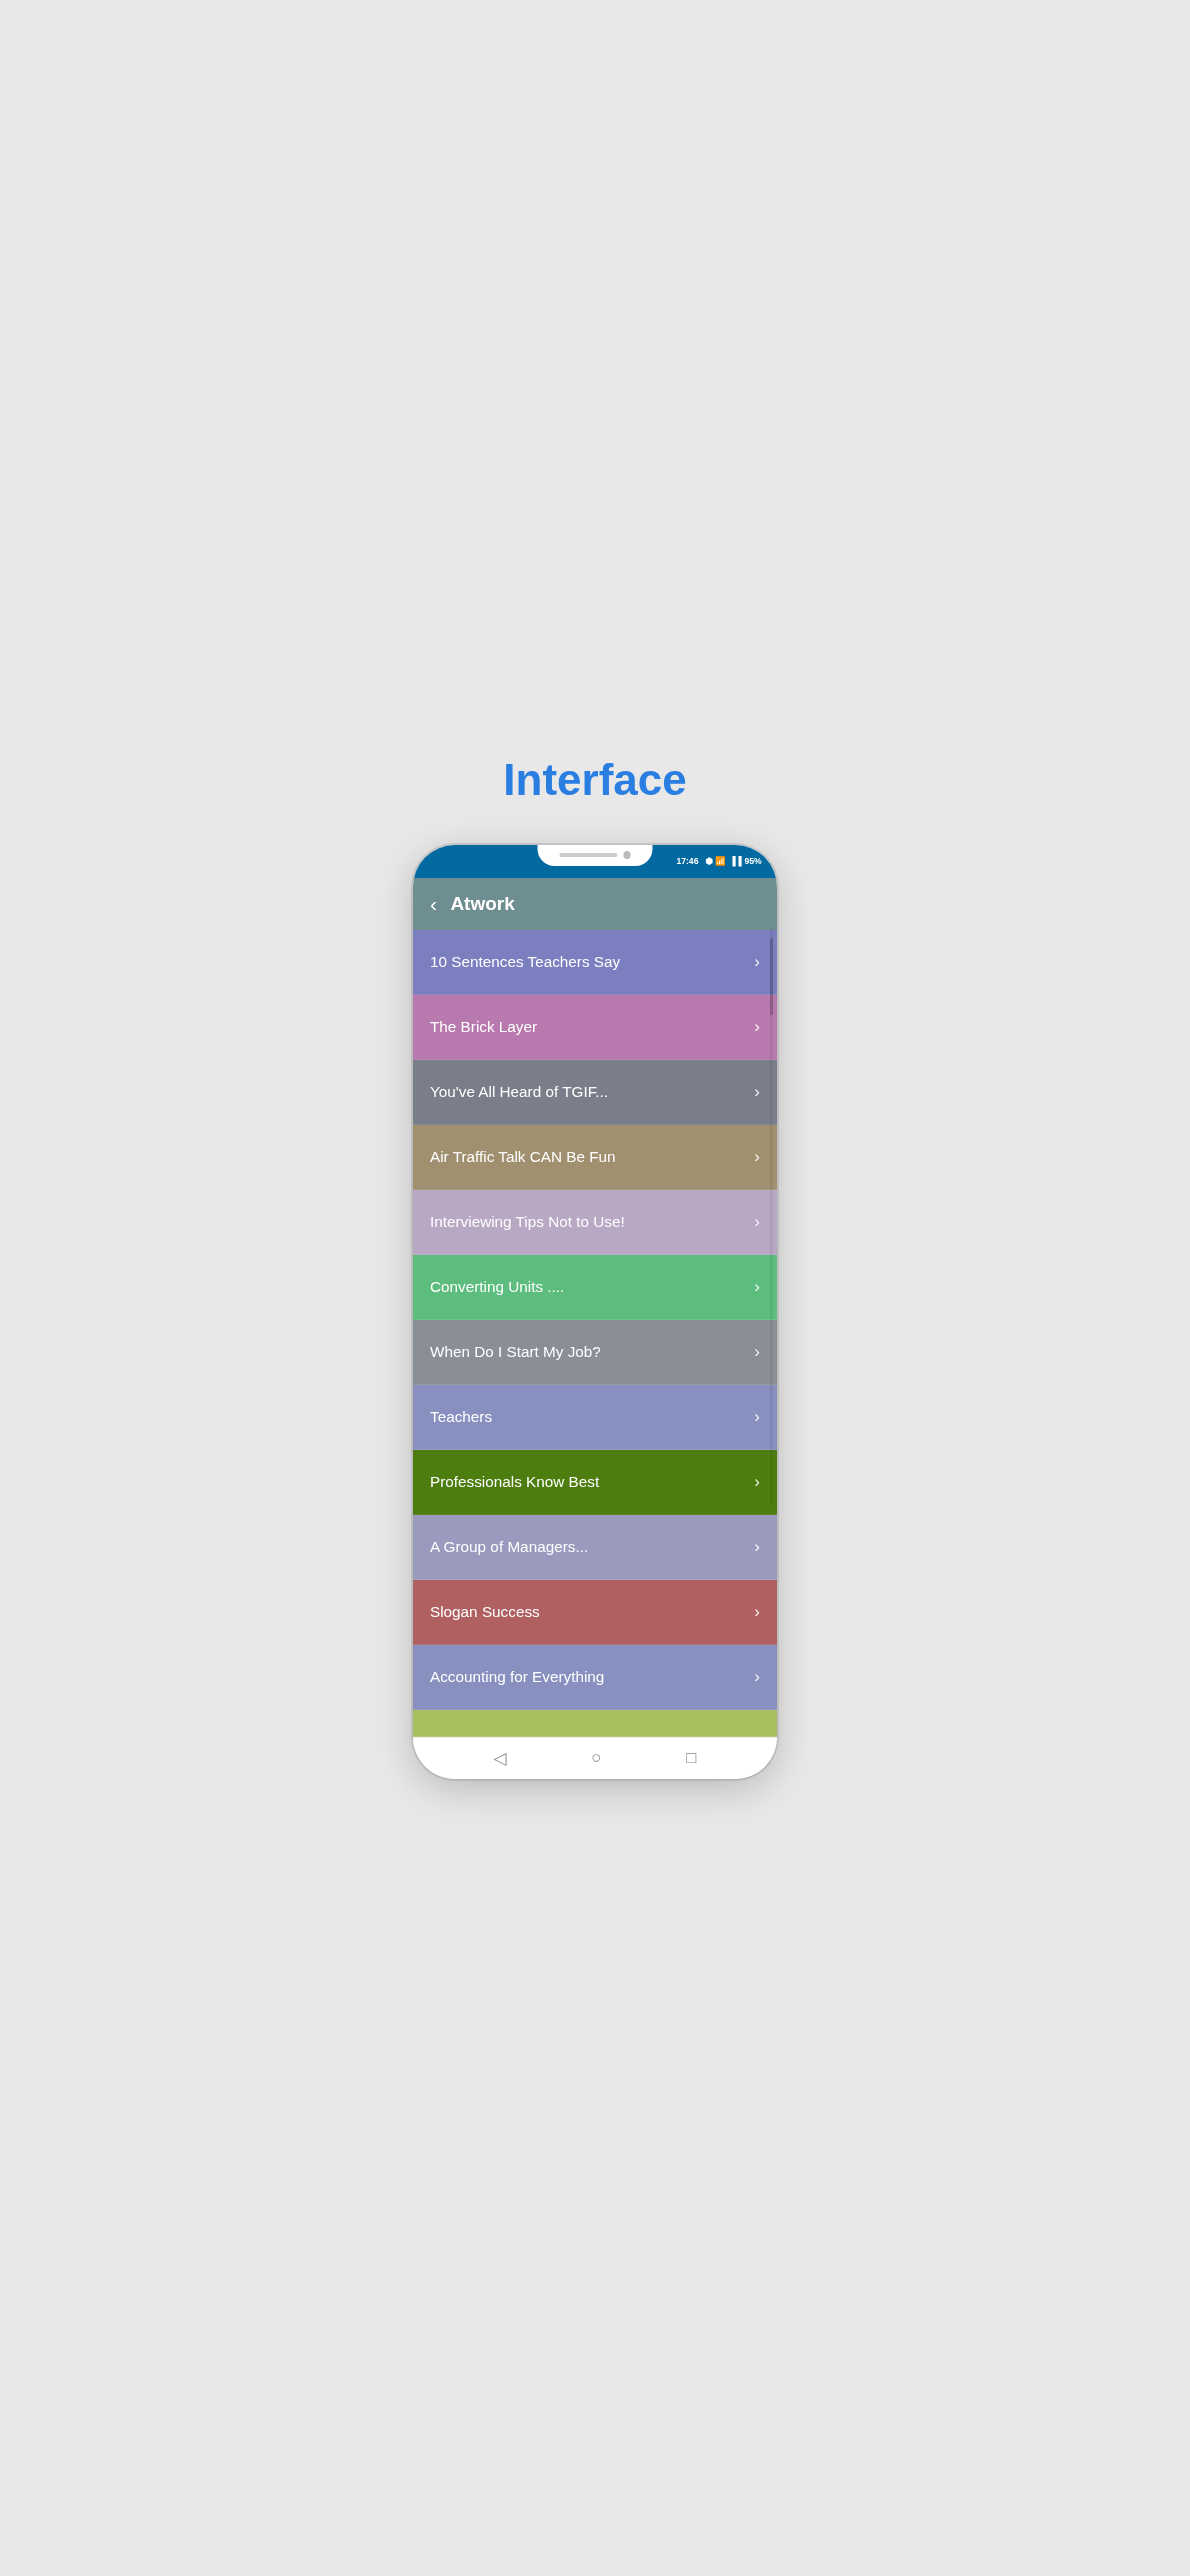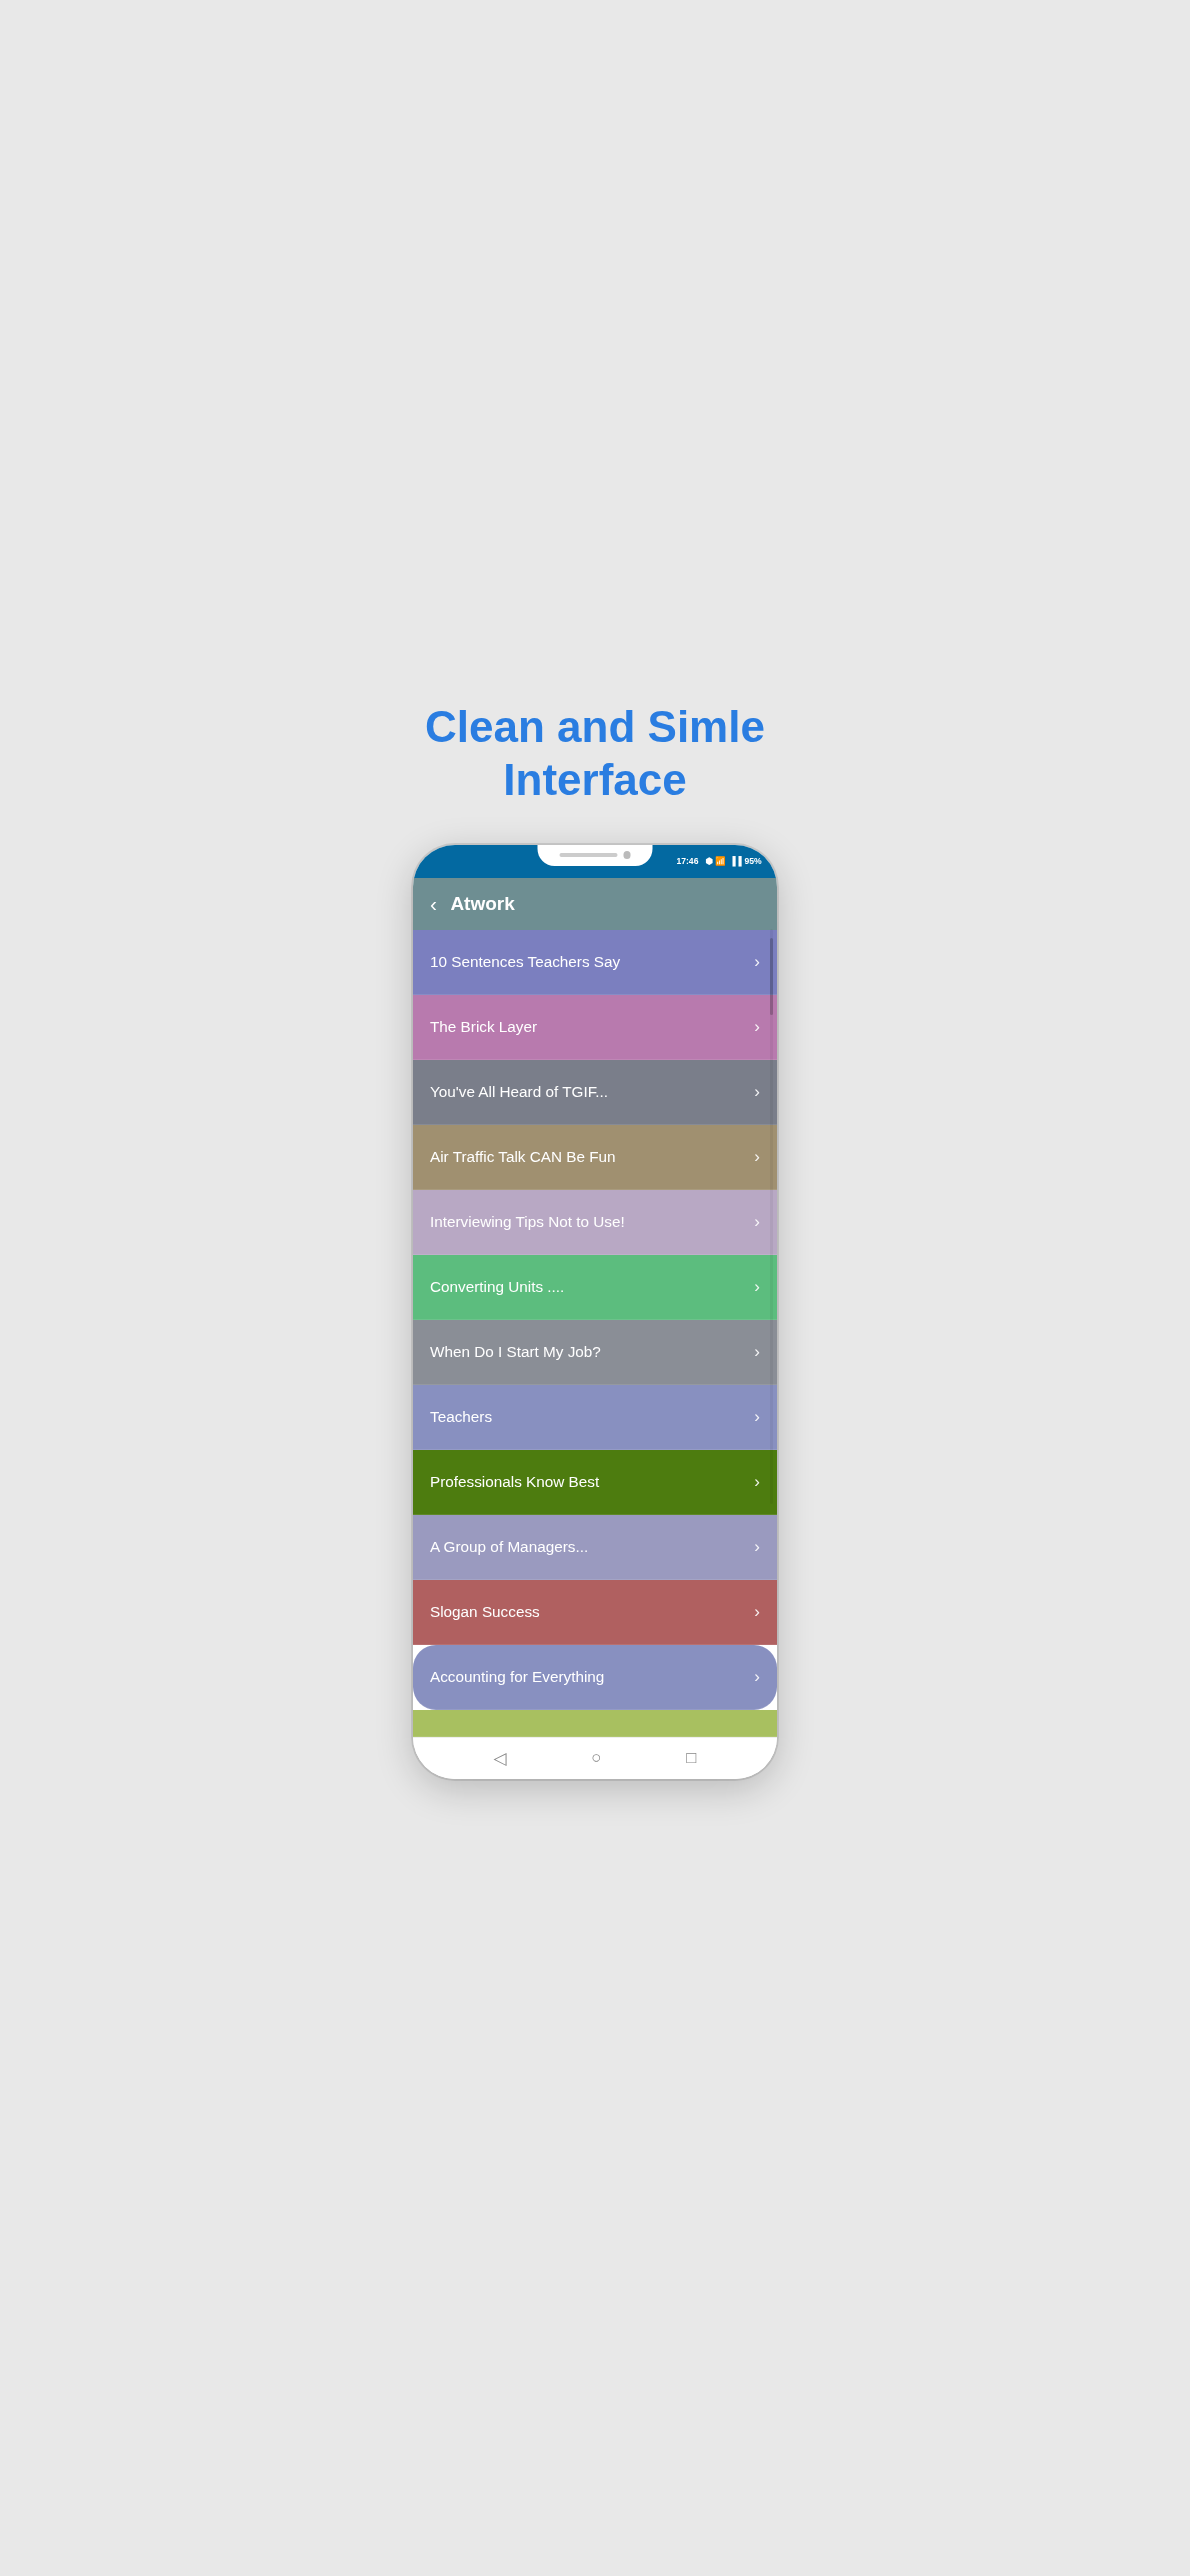--- a/index.html
+++ b/index.html
@@ -164,21 +164,21 @@
     .item-pink { background: #b87aae; }
     .item-gray-dark { background: #7a7e8a; }
     .item-tan { background: #a09070; }
     .item-lavender { background: #b8a8c4; gap: 15px; }
     .item-green { background: #5cbd7e; }
     .item-gray-medium { background: #8a8e96; }
     .item-purple-light { background: #8890c0; }
     .item-slate { background: #4d7c0f; }
     .item-mauve { background: #9a9abf; }
     .item-terracotta { background: #b06060; }
-    .item-purple-soft { background: #8890c0; border-radius: 23px; }
+    .item-purple-soft { background: #8890c0; }
     .item-yellow-green { background: #a8c060; }
 
     
     .phone-bottom {
       background: white;
       height: 42px;
       display: flex;
       align-items: center;
       justify-content: space-around;
       padding: 0 38px;
@@ -209,21 +209,21 @@
       top: 9.6px;
     }
   </style>
 </head>
 <body>
 
 <div class="page-wrapper">
 
   <div class="headline">
     <h1>
-      <span>Clean and Simle</span><br>
+      <br>
       <span>Interface</span>
     </h1>
   </div>
 
   <div class="phone-mockup">
 
     <div class="phone-top-bar">
       <div class="notch">
         <div class="notch-bar"></div>
         <div class="notch-camera"></div>

